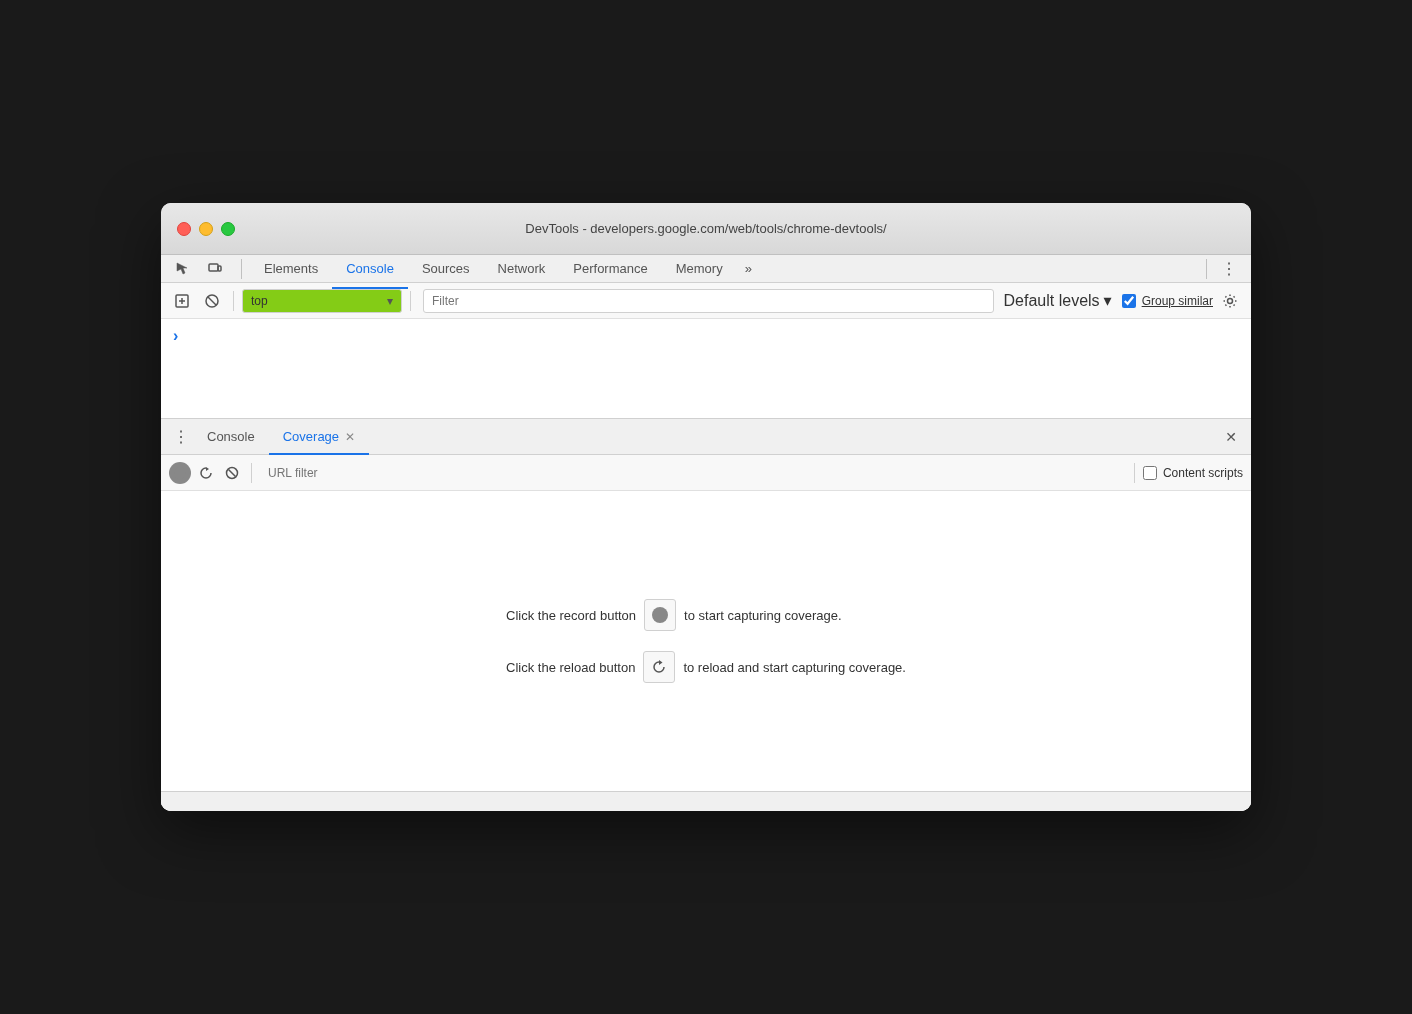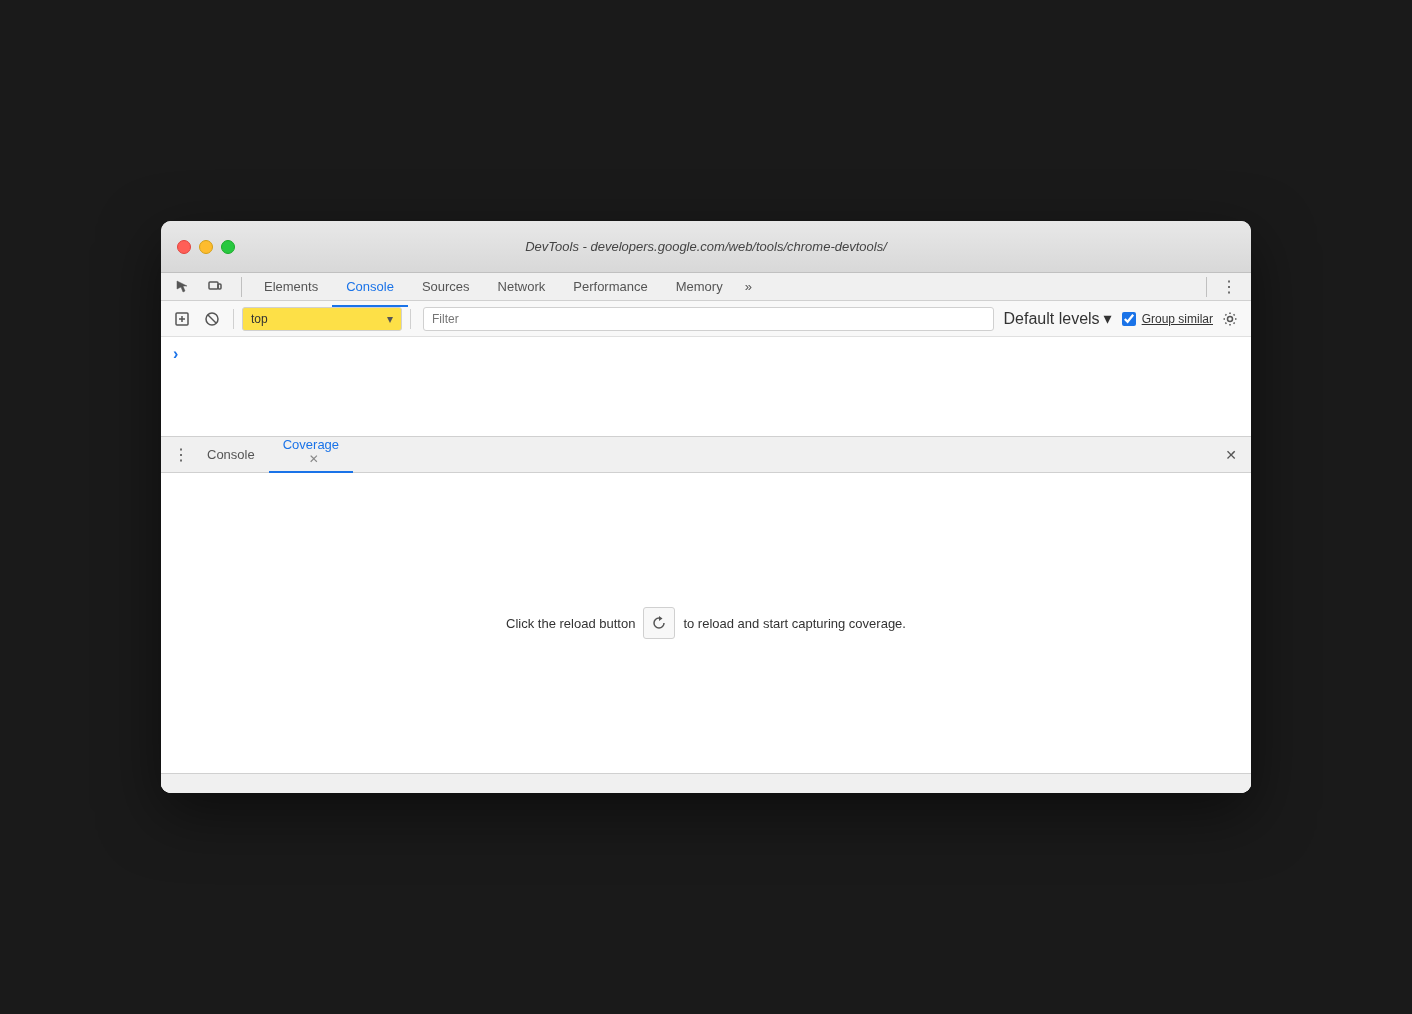--- a/index.html
+++ b/index.html
@@ -47,21 +47,20 @@
     .tl-maximize { background: #28c840; border: 1px solid #1aab29; }
 
     .titlebar-text {
       position: absolute;
       left: 50%;
       transform: translateX(-50%);
       font-size: 13px;
       color: #444;
       font-weight: 500;
       white-space: nowrap;
-      font-style: italic;
     }
 
     
     .devtools {
       background: #ffffff;
     }
 
     
     .tab-bar {
       display: flex;
@@ -175,21 +174,21 @@
       width: 1px;
       height: 20px;
       background: #d0d0d0;
       margin: 0 4px;
     }
 
     .context-selector {
       display: flex;
       align-items: center;
       gap: 6px;
-      background: #fde047;
+      background: #84cc16;
       border: 1px solid #d0d0d0;
       border-radius: 3px;
       padding: 0 8px;
       height: 24px;
       min-width: 160px;
       cursor: pointer;
       font-size: 12px;
       color: #333;
     }
 
@@ -302,21 +301,20 @@
       display: flex;
       align-items: center;
       font-size: 13px;
       color: #555;
       cursor: pointer;
       position: relative;
     }
     .bottom-tab.active {
       color: #1a73e8;
       font-weight: 500;
-      flex-direction: column;
     }
     .bottom-tab.active::after {
       content: '';
       position: absolute;
       bottom: 0;
       left: 0;
       right: 0;
       height: 2px;
       background: #1a73e8;
     }
@@ -601,23 +599,61 @@
           <div class="bottom-tab active">
             <span>Coverage</span>
             <span class="bottom-tab-close">✕</span>
           </div>
         </div>
         <div class="bottom-tab-close-panel">
           <span>✕</span>
         </div>
       </div>
 
+      <div class="coverage-toolbar">
+
+        <div class="coverage-record">
+          <div style="width:12px;height:12px;background:#888;border-radius:50%;"></div>
+        </div>
+
+        <div class="coverage-reload">
+          <svg width="14" height="14" viewBox="0 0 14 14" fill="none">
+            <path d="M12 7A5 5 0 1 1 7 2" stroke="#555" stroke-width="1.5" fill="none"></path>
+            <path d="M7 1 L10 3 L7 5" fill="#555"></path>
+          </svg>
+        </div>
+
+        <div class="coverage-clear">
+          <svg width="14" height="14" viewBox="0 0 14 14" fill="none">
+            <circle cx="7" cy="7" r="5.5" stroke="#555" stroke-width="1.5" fill="none"></circle>
+            <line x1="3.5" y1="3.5" x2="10.5" y2="10.5" stroke="#555" stroke-width="1.5"></line>
+          </svg>
+        </div>
+
+        <div class="url-filter-sep"></div>
+
+        <input type="text" class="url-filter-input" placeholder="URL filter" style="">
+
+        <div class="url-filter-sep"></div>
+
+        <label class="content-scripts-label">
+          <input type="checkbox" style="">
+          <span>Content scripts</span>
+        </label>
+      </div>
 
       <div class="coverage-main">
         <div class="coverage-instructions">
+          <div class="instruction-row">
+            <span>Click the record button</span>
+            <div class="inline-btn">
+              <div class="inline-record-dot"></div>
+            </div>
+            <span>to start capturing coverage.</span>
+          </div>
           <div class="instruction-row">
             <span>Click the reload button</span>
             <div class="inline-btn">
               <svg width="16" height="16" viewBox="0 0 16 16" fill="none">
                 <path d="M13 8A5 5 0 1 1 8 3" stroke="#555" stroke-width="1.5" fill="none"></path>
                 <path d="M8 1 L11.5 3.5 L8 6" fill="#555"></path>
               </svg>
             </div>
             <span>to reload and start capturing coverage.</span>
           </div>

